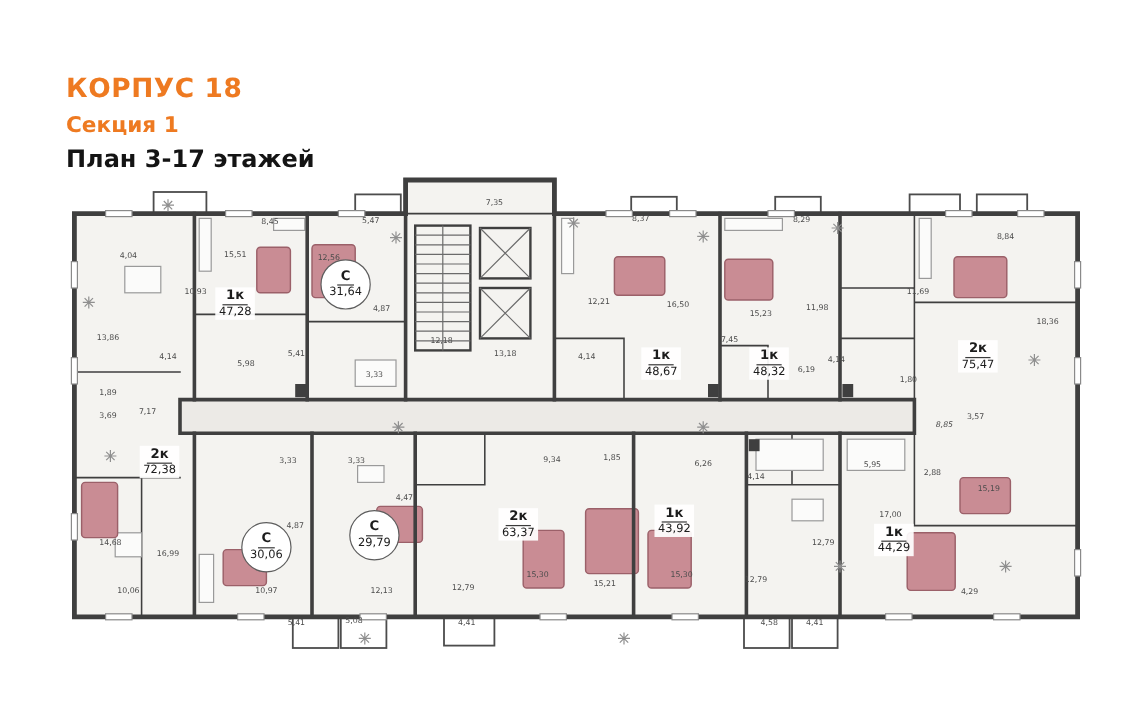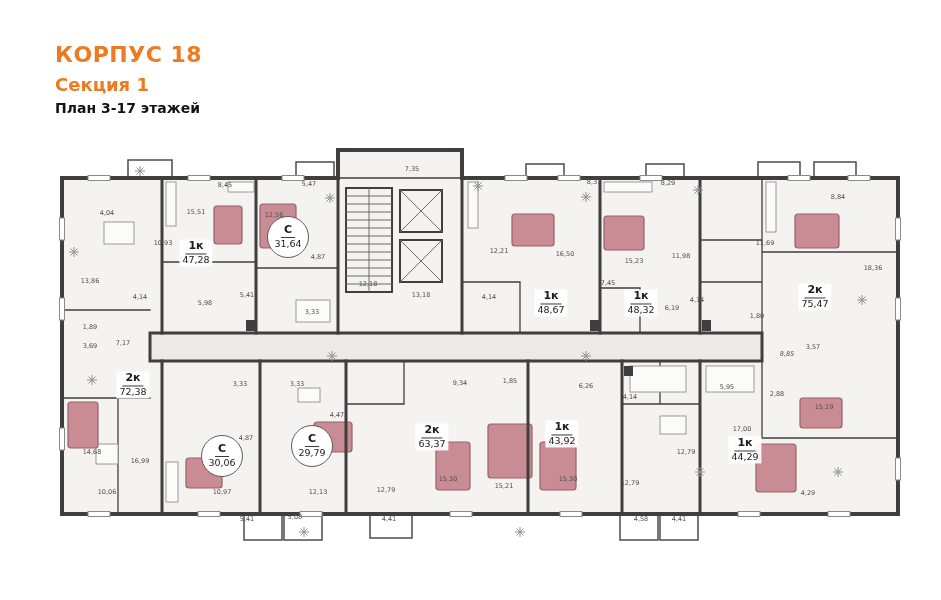--- a/index.html
+++ b/index.html
@@ -1,21 +1,21 @@
 <!DOCTYPE html>
 <html style="--accent: #EE7A21; --wall: #3F3F3F; --bed_fill: #C98C94; --bed_stroke: #9B6069;"><head>
 <meta charset="utf-8">
 <style>
   html,body{margin:0;padding:0;background:#fff;}
   .page{position:relative;width:941px;height:600px;background:#fff;overflow:hidden;
         font-family:"DejaVu Sans", sans-serif;}
   .titles{position:absolute;left:55px;top:42px;}
-  .building{font-size:22px;font-weight:bold;color:var(--accent,#EE7A21);letter-spacing:.5px;}
+  .building{font-size:22px;font-weight:bold;color:var(--accent,#EE7A21);letter-spacing:.5px;margin-top:20px;}
   .section{font-size:18px;font-weight:bold;color:var(--accent,#EE7A21);margin-top:7px;}
-  .plan-name{font-size:14px;font-weight:bold;color:#141414;margin-top:5px;}
+  .plan-name{font-size:20px;font-weight:bold;color:#141414;margin-top:5px;}
   .plan-wrap{position:absolute;left:0;top:0;width:941px;height:600px;}
   .plan-svg{position:absolute;left:0;top:0;}
   .wall{stroke:var(--wall,#3F3F3F);fill:none;stroke-linecap:square;}
   .w4{stroke-width:4;} .w3{stroke-width:3;} .w2{stroke-width:2;} .w1{stroke-width:1.3;}
   .thin{stroke:#6b6b6b;stroke-width:1;fill:none;}
   .balc rect{fill:#fff;stroke:#4c4c4c;stroke-width:1.5;}
   .win rect{fill:#fff;stroke:#8a8a8a;stroke-width:1;}
   .furn rect{fill:#fbfbfa;stroke:#9a9a9a;stroke-width:1;}
   .bed rect{fill:var(--bed_fill,#C98C94);stroke:var(--bed_stroke,#9B6069);stroke-width:1.2;rx:3;}
   .vent rect{fill:var(--wall,#3F3F3F);}
@@ -220,21 +220,21 @@
           <span class="t">1к</span>
           <span class="a">43,92</span>
         </div>
         <div class="apt" style="left: 745px; top: 450px;">
           <span class="t">1к</span>
           <span class="a">44,29</span>
         </div>
         <div class="dim" style="left: 225px; top: 185px;">8,45</div>
         <div class="dim" style="left: 309px; top: 184px;">5,47</div>
         <div class="dim" style="left: 412px; top: 169px;">7,35</div>
-        <div class="dim" style="left: 572px; top: 182px; padding-left: 44px;">8,37</div>
+        <div class="dim" style="left: 512px; top: 182px; padding-left: 44px;">8,37</div>
         <div class="dim" style="left: 668px; top: 183px;">8,29</div>
         <div class="dim" style="left: 838px; top: 197px;">8,84</div>
         <div class="dim" style="left: 107px; top: 213px;">4,04</div>
         <div class="dim" style="left: 196px; top: 212px;">15,51</div>
         <div class="dim" style="left: 274px; top: 215px;">12,56</div>
         <div class="dim" style="left: 163px; top: 243px;">10,93</div>
         <div class="dim" style="left: 499px; top: 251px;">12,21</div>
         <div class="dim" style="left: 565px; top: 254px;">16,50</div>
         <div class="dim" style="left: 634px; top: 261px;">15,23</div>
         <div class="dim" style="left: 681px; top: 256px;">11,98</div>

